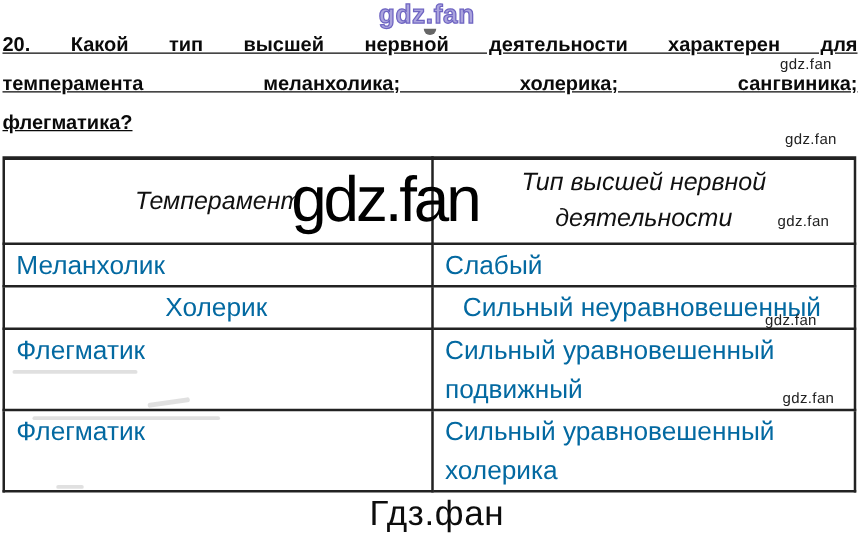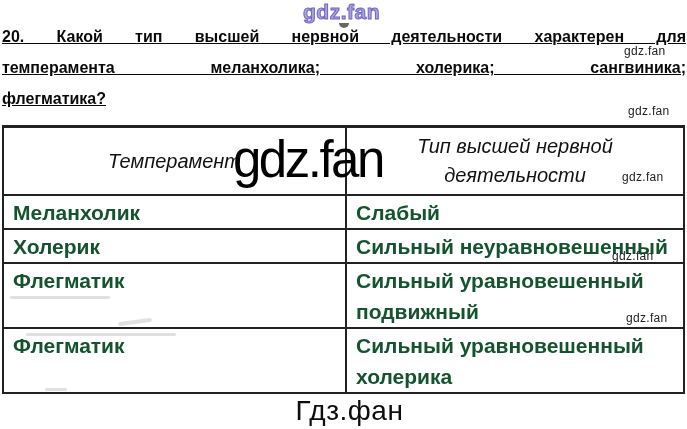--- a/index.html
+++ b/index.html
@@ -19,23 +19,23 @@
 
   
   table.answers{position:absolute;left:2px;top:125px;width:683px;
                 border-collapse:collapse;table-layout:fixed;
                 border:2px solid #222;border-top:3px solid #222;}
   table.answers th, table.answers td{border:2px solid #222;overflow:hidden;}
   table.answers th{font-weight:400;font-style:italic;font-size:20px;
                    line-height:29px;vertical-align:middle;text-align:center;
                    height:66px;padding:0 4px;}
   table.answers td{vertical-align:top;text-align:left;font-size:21px;
-                   line-height:31px;padding:1px 12px 0 9px;color:#14532d;font-weight:bold;}
+                   line-height:31px;padding:1px 12px 0 9px;color:#0369a1;}
   .hdr-type-inner{max-width:225px;margin:0 auto;}
-  tr.r1 td{height:28px;} tr.r2 td{height:31px;}
+  tr.r1 td{height:28px;} tr.r2 td{height:31px;text-align:center;}
   tr.r3 td{height:60px;} tr.r4 td{height:60px;}
 
   
   .wm-big{position:absolute;left:233px;top:132px;font-size:51px;font-weight:400;
           letter-spacing:-2.5px;color:#000;z-index:3;line-height:1.1;}
 
   
   .wm-small{position:absolute;font-size:12px;letter-spacing:.3px;color:#222;z-index:4;}
   .wm-s1{left:624px;top:44px;} .wm-s2{left:628px;top:104px;}
   .wm-s3{left:622px;top:170px;} .wm-s4{left:612px;top:249px;}

